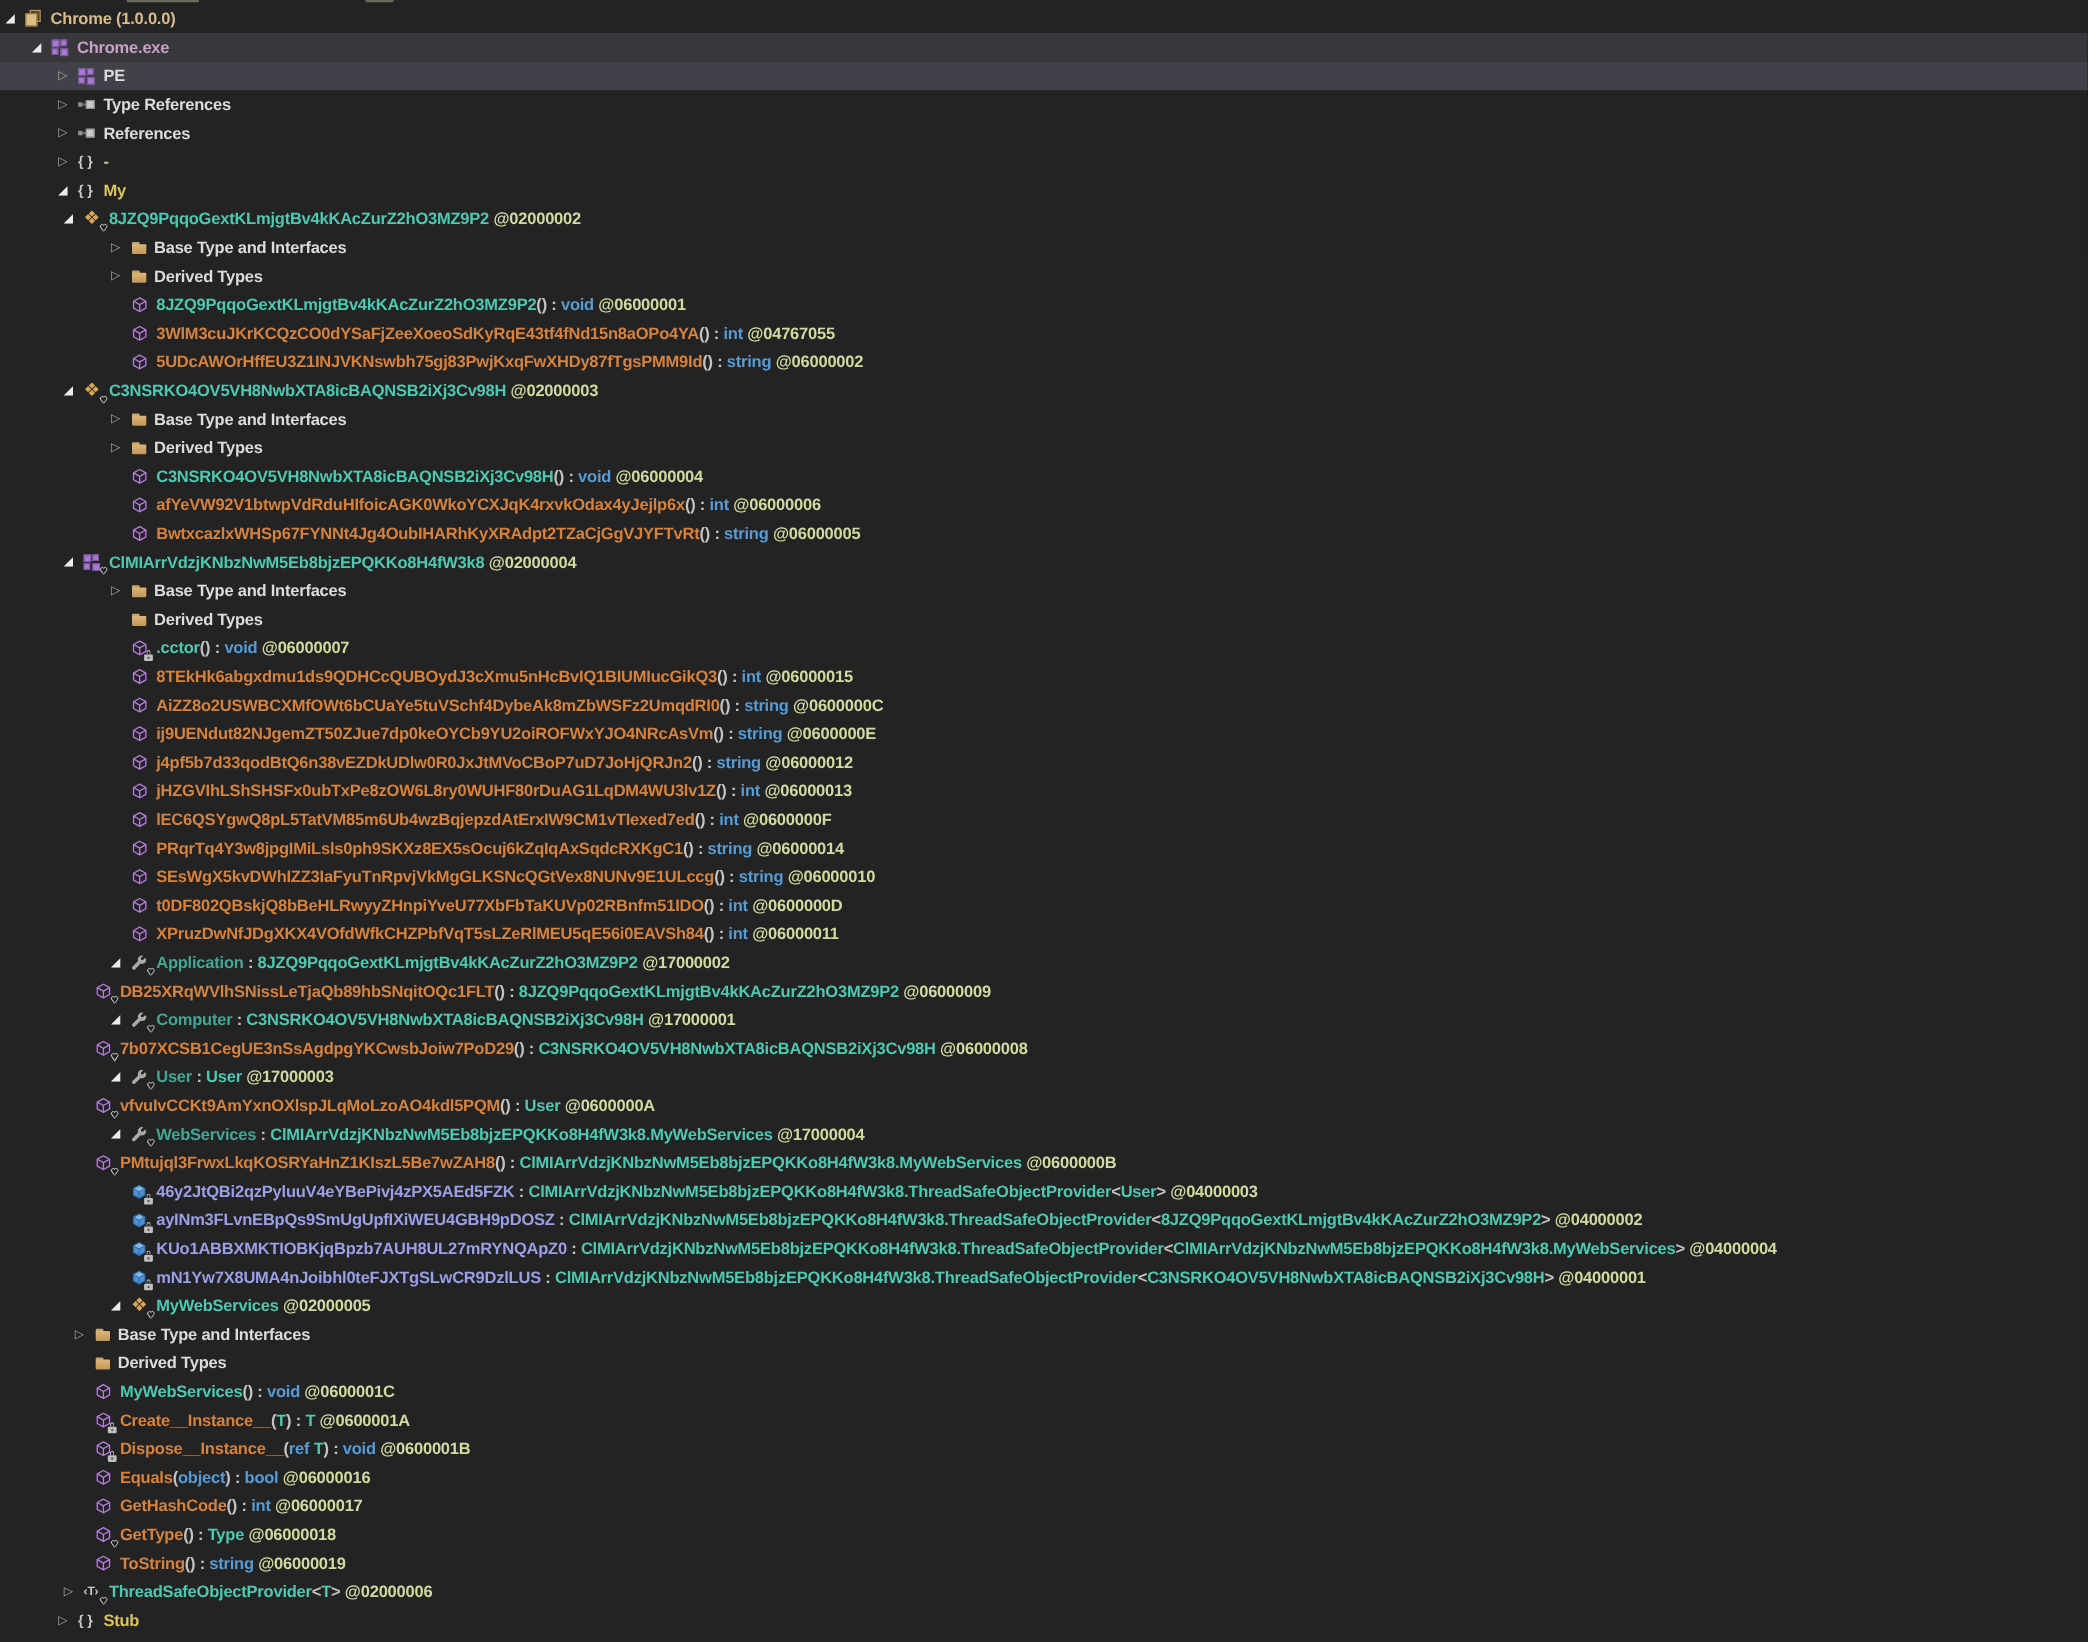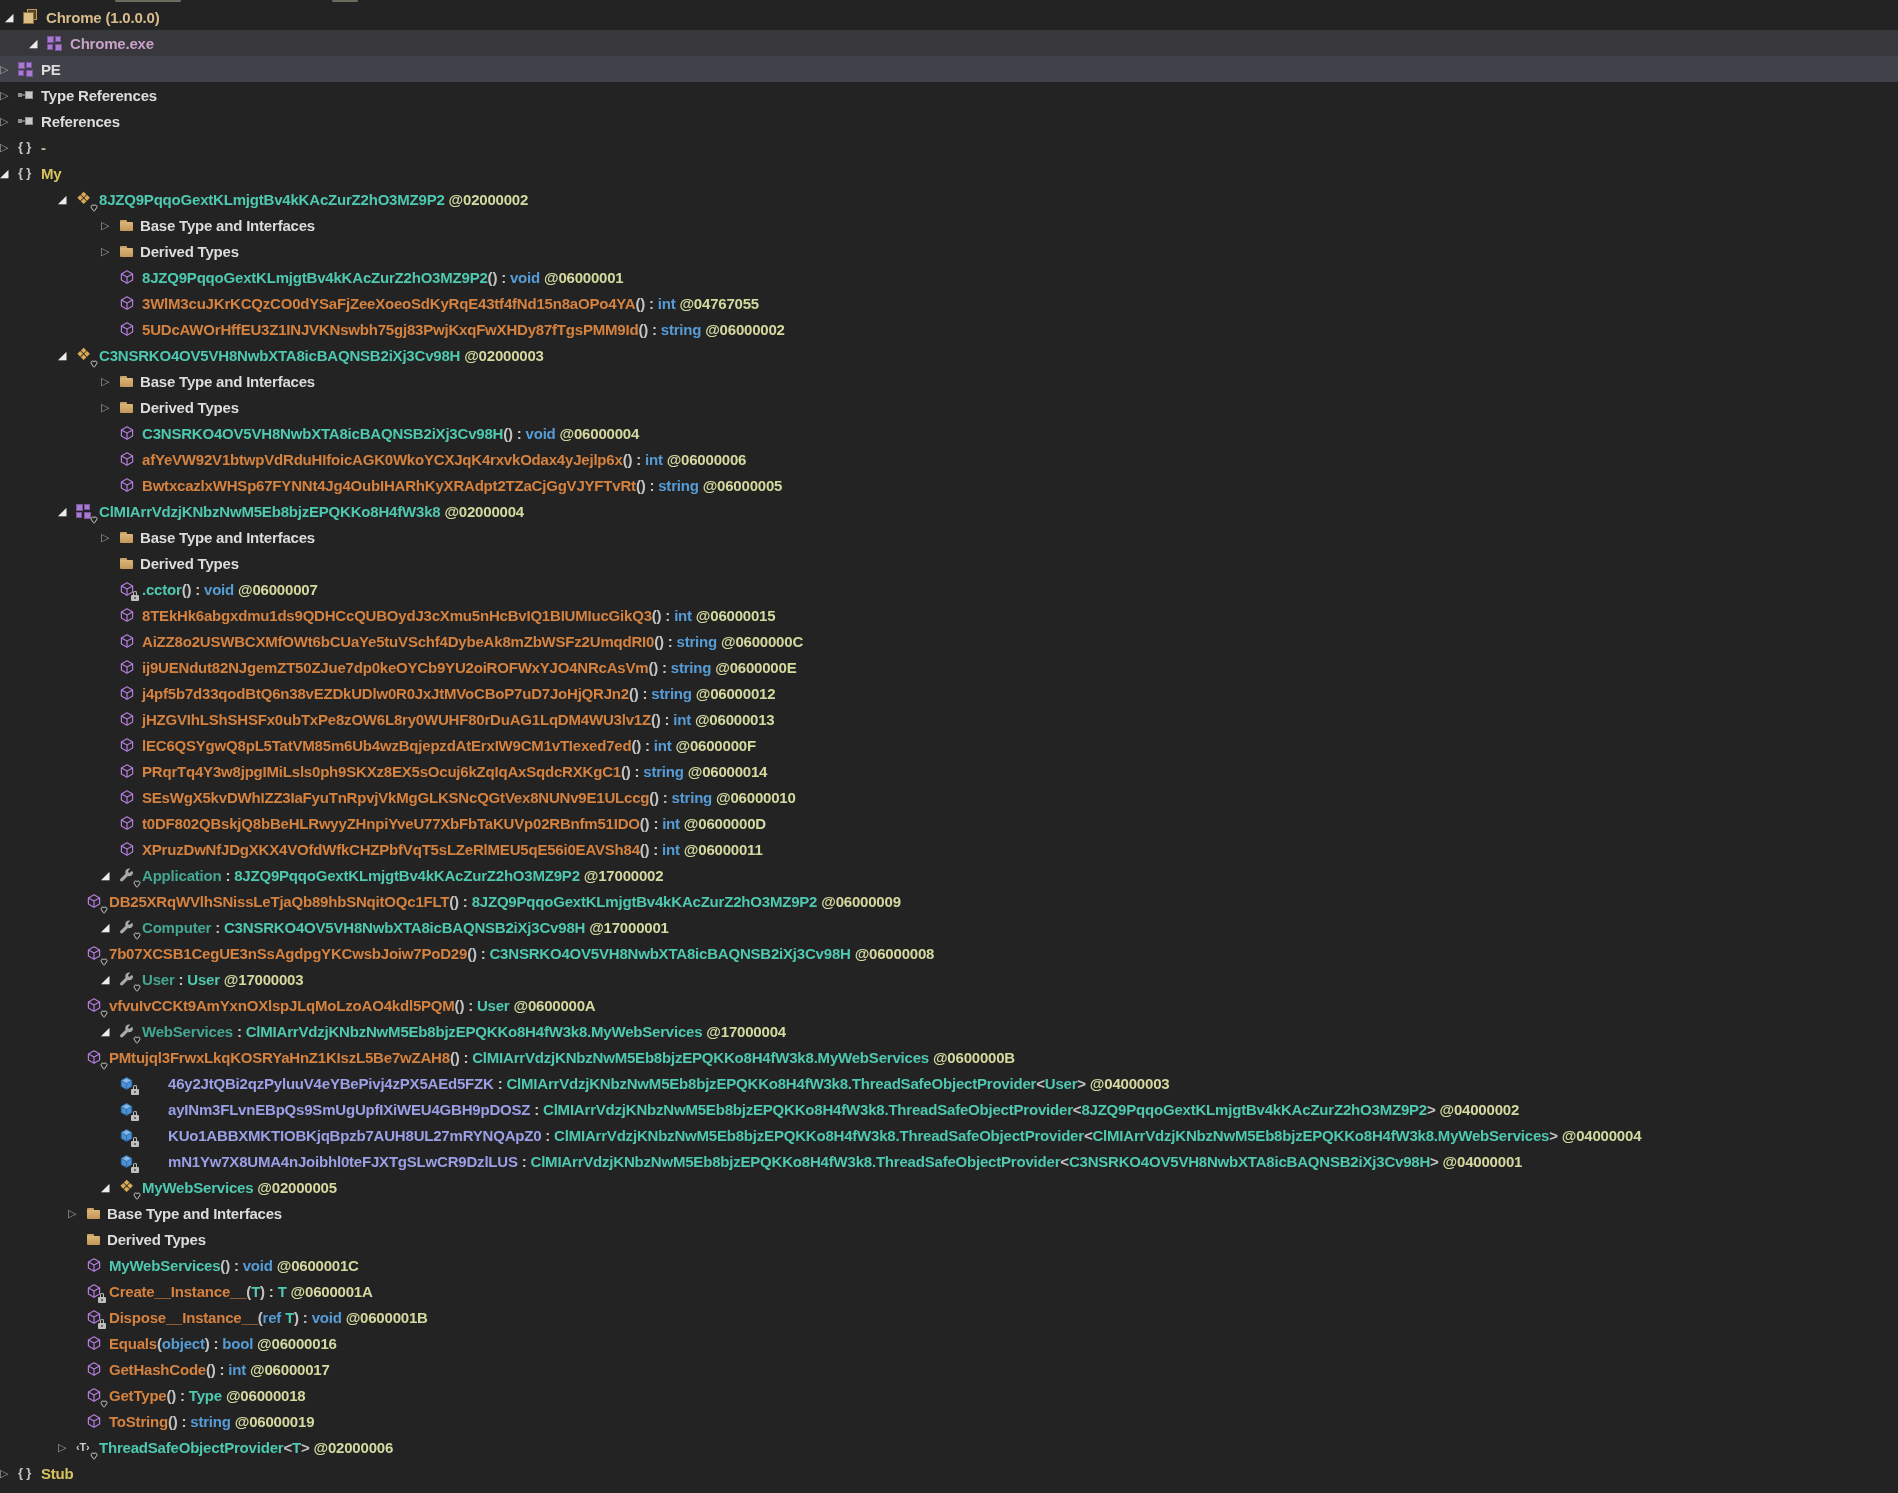--- a/index.html
+++ b/index.html
@@ -6,21 +6,21 @@
   .screen{position:relative;width:1898px;height:1493px;background:#232324;overflow:hidden;
           font-family:"Liberation Sans","DejaVu Sans",sans-serif;font-size:15px;letter-spacing:-0.2px;font-weight:bold;}
   .sliver{position:absolute;top:0;left:0;height:3px;width:100%;}
   .sliver i{position:absolute;top:0;height:2px;background:#93937e;opacity:.65;border-radius:1px;}
   .sliver i.f1{left:115px;width:66px;}
   .sliver i.f2{left:332px;width:26px;}
   #tree{position:absolute;top:4px;left:0;right:0;}
   .row{display:flex;align-items:center;height:26px;white-space:nowrap;overflow:hidden;}
   .row.sel-a{background:#41414a;}
   .row.sel-b{background:#37373c;}
-  .lvl0{padding-left:5px;}  .lvl1{padding-left:29px;} .lvl2{text-align:right;}
+  .lvl0{padding-left:5px;}  .lvl1{padding-left:29px;} .lvl2{padding-left:53px;text-align:right;}
   .lvl3{padding-left:58px;} .lvl4{padding-left:101px;} .lvl5{padding-left:68px;align-items:center;}
   .exp{flex:none;width:18px;display:inline-flex;align-items:center;}
   .exp.closed::before{content:"▷";color:#a6a6a6;font-size:11px;line-height:1;}
   .exp.open::before{content:"◢";color:#ececec;font-size:11px;line-height:1;}
   .icon{flex:none;position:relative;width:17px;height:16px;margin-right:6px;display:inline-flex;
         align-items:center;justify-content:flex-start;}
   .icon svg{display:block;}
   
   .icon-assembly i{position:absolute;box-sizing:border-box;}
   .icon-assembly i.back{left:4px;top:0;width:10px;height:11px;border:1px solid #c0995a;background:#55441f;}
@@ -57,21 +57,21 @@
   .t-mod{color:#c8a2c8;text-align:right;}
   .t-plain{color:#dcdcdc;}
   .t-ns{color:#d9c45c;}
   .t-nsdim{color:#c9c19b;}
   .t-cls{color:#4ec9b0;}
   .t-tok{color:#d4da9f;}
   .t-met{color:#d6823f;}
   .t-kw{color:#569cd6;}
   .t-pun{color:#c4c4c4;}
   .t-prop{color:#43a793;}
-  .t-fld{color:#9b9fe6;margin-left:26px;}
+  .t-fld{color:#9b9fe6;}
 </style>
 </head>
 <body>
 
 <div class="screen">
   <div class="sliver">
       <i class="f1"></i>
       <i class="f2"></i>
     </div>
   <div id="tree">

